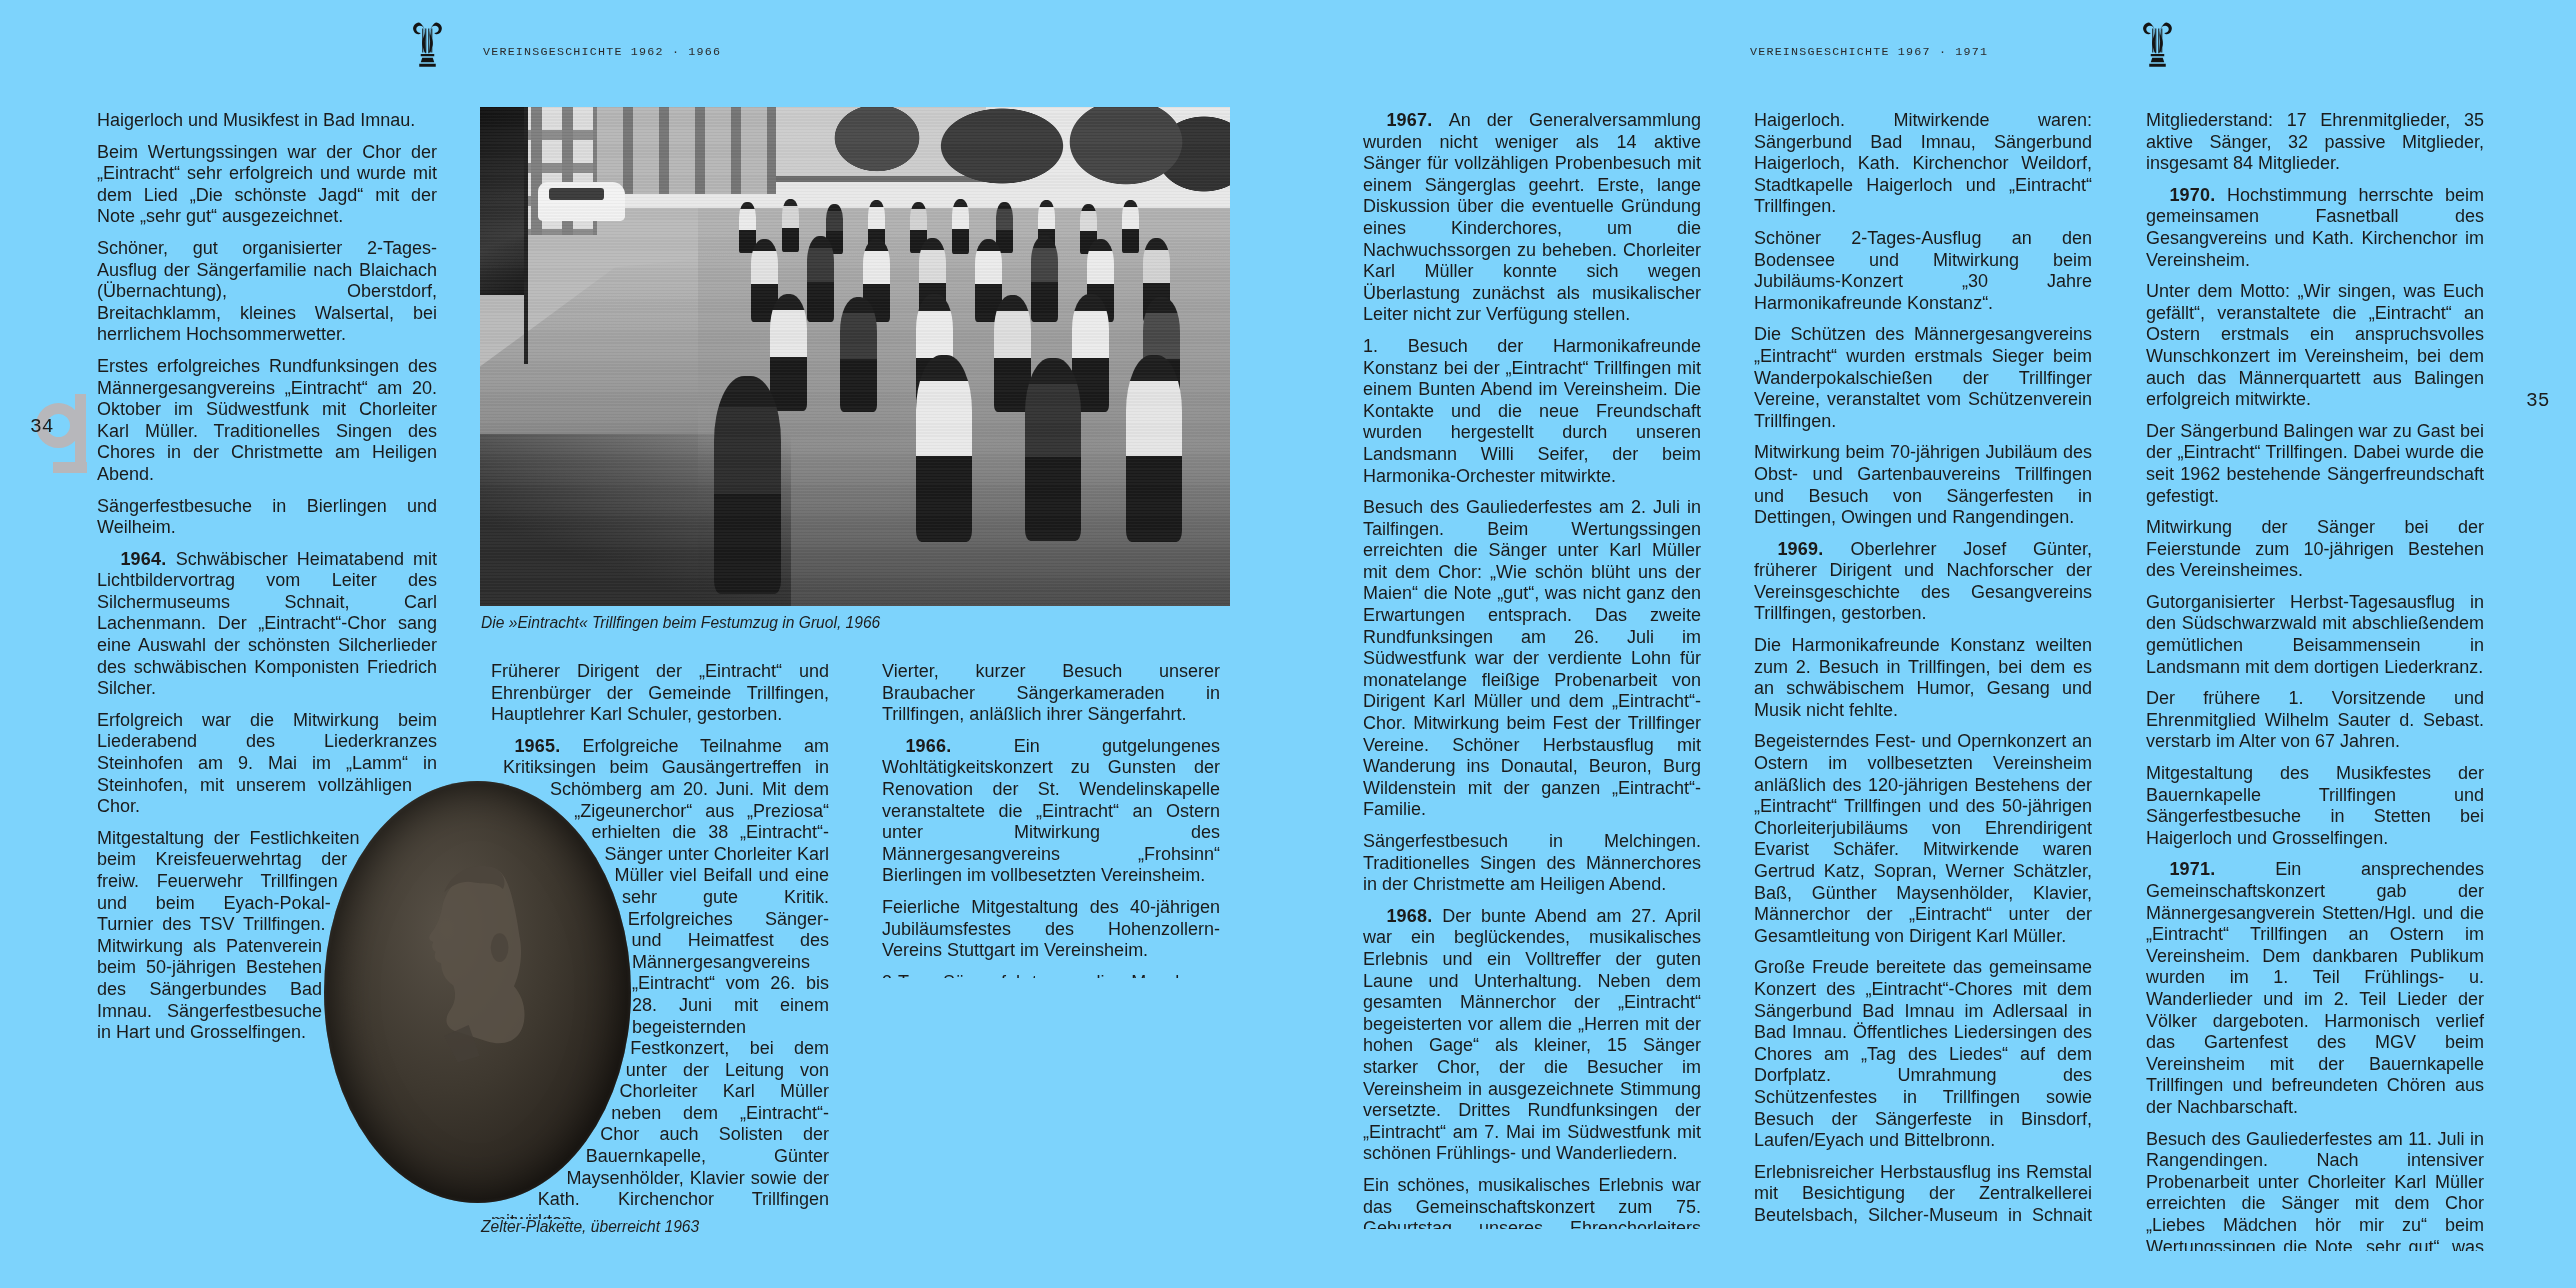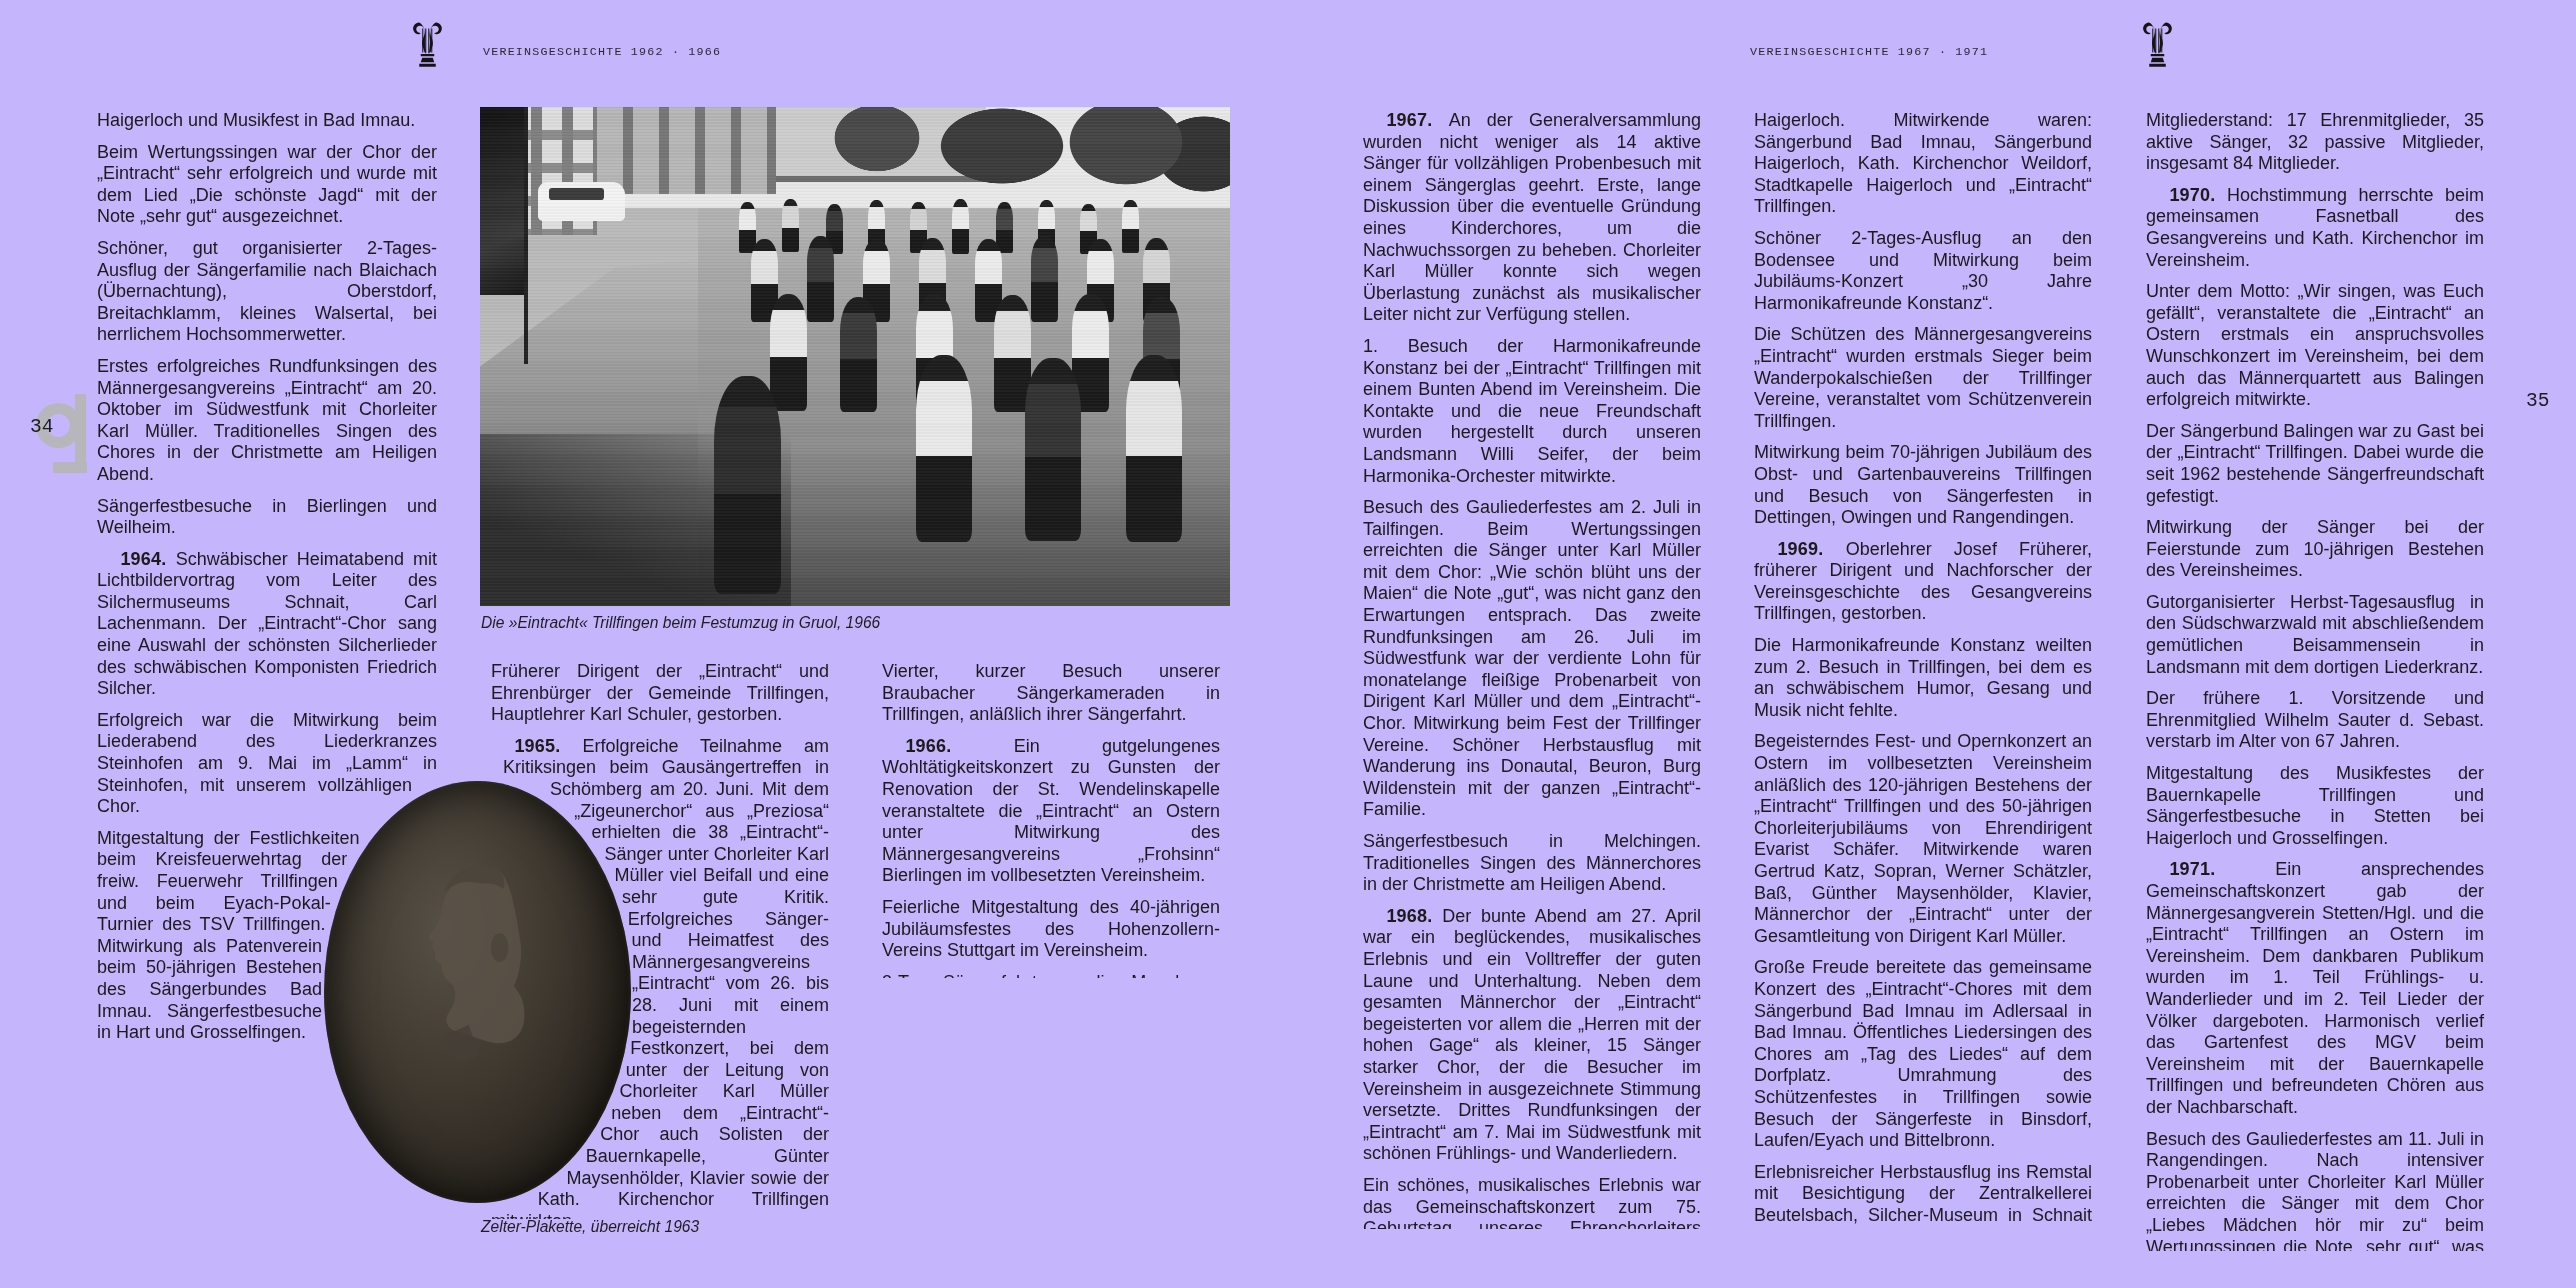--- a/index.html
+++ b/index.html
@@ -1,17 +1,17 @@
 <!DOCTYPE html>
 <html lang="de" style="font-size:12.5px"><head>
 <meta charset="utf-8">
 <style>
   html,body{margin:0;padding:0;}
   body{width:2576px;height:1288px;background:#f4f4f2;font-family:"Liberation Sans",sans-serif;}
-  #spread{position:relative;width:2576px;height:1288px;background:#c4b5fd;overflow:hidden;}
+  #spread{position:relative;width:2576px;height:1288px;background:#7dd3fc;overflow:hidden;}
 
   
   .pg-header{position:absolute;top:45px;font-family:"Liberation Mono",monospace;font-size:11.7px;
              letter-spacing:1.2px;color:#2b2b2b;white-space:nowrap;}
   #hdr-l{left:483px;} #hdr-r{left:1750px;}
   .lyre{position:absolute;width:33px;height:50px;}
   #lyre-l{left:411px;top:19.5px;} #lyre-r{left:2141px;top:19.5px;}
 
   
   .pgnum{position:absolute;font-family:"Liberation Mono",monospace;font-size:19.5px;color:#1d1d1d;z-index:5;}
@@ -207,21 +207,21 @@
     <p><span>Sängerfestbesuch in Melchingen. Traditionelles Singen des Männerchores in der Christmette am Heiligen Abend.</span></p>
     <p class="ind"><b class="yr">1968. </b><span>Der bunte Abend am 27. April war ein beglückendes, musikalisches Erlebnis und ein Volltreffer der guten Laune und Unterhaltung. Neben dem gesamten Männerchor der „Eintracht“ begeisterten vor allem die „Herren mit der hohen Gage“ als kleiner, 15 Sänger starker Chor, der die Besucher im Vereinsheim in ausgezeichnete Stimmung versetzte. Drittes Rundfunksingen der „Eintracht“ am 7. Mai im Südwestfunk mit schönen Frühlings- und Wanderliedern.</span></p>
     <p><span>Ein schönes, musikalisches Erlebnis war das Gemeinschaftskonzert zum 75. Geburtstag unseres Ehrenchorleiters Evarist Schäfer in</span></p>
   </div>
 
   <div class="col" id="r-col2">
     <p><span>Haigerloch. Mitwirkende waren: Sängerbund Bad Imnau, Sängerbund Haigerloch, Kath. Kirchenchor Weildorf, Stadtkapelle Haigerloch und „Eintracht“ Trillfingen.</span></p>
     <p><span>Schöner 2-Tages-Ausflug an den Bodensee und Mitwirkung beim Jubiläums-Konzert „30 Jahre Harmonikafreunde Konstanz“.</span></p>
     <p><span>Die Schützen des Männergesangvereins „Eintracht“ wurden erstmals Sieger beim Wanderpokalschießen der Trillfinger Vereine, veranstaltet vom Schützenverein Trillfingen.</span></p>
     <p><span>Mitwirkung beim 70-jährigen Jubiläum des Obst- und Gartenbauvereins Trillfingen und Besuch von Sängerfesten in Dettingen, Owingen und Rangendingen.</span></p>
-    <p class="ind"><b class="yr">1969. </b><span>Oberlehrer Josef Früherer, früherer Dirigent und Nachforscher der Vereinsgeschichte des Gesangvereins Trillfingen, gestorben.</span></p>
+    <p class="ind"><b class="yr">1969. </b><span>Oberlehrer Josef Günter, früherer Dirigent und Nachforscher der Vereinsgeschichte des Gesangvereins Trillfingen, gestorben.</span></p>
     <p><span>Die Harmonikafreunde Konstanz weilten zum 2. Besuch in Trillfingen, bei dem es an schwäbischem Humor, Gesang und Musik nicht fehlte.</span></p>
     <p><span>Begeisterndes Fest- und Opernkonzert an Ostern im vollbesetzten Vereinsheim anläßlich des 120-jährigen Bestehens der „Eintracht“ Trillfingen und des 50-jährigen Chorleiterjubiläums von Ehrendirigent Evarist Schäfer. Mitwirkende waren Gertrud Katz, Sopran, Werner Schätzler, Baß, Günther Maysenhölder, Klavier, Männerchor der „Eintracht“ unter der Gesamtleitung von Dirigent Karl Müller.</span></p>
     <p><span>Große Freude bereitete das gemeinsame Konzert des „Eintracht“-Chores mit dem Sängerbund Bad Imnau im Adlersaal in Bad Imnau. Öffentliches Liedersingen des Chores am „Tag des Liedes“ auf dem Dorfplatz. Umrahmung des Schützenfestes in Trillfingen sowie Besuch der Sängerfeste in Binsdorf, Laufen/Eyach und Bittelbronn.</span></p>
     <p><span>Erlebnisreicher Herbstausflug ins Remstal mit Besichtigung der Zentralkellerei Beutelsbach, Silcher-Museum in Schnait und Festbesuch in Riederich.</span></p>
   </div>
 
   <div class="col" id="r-col3">
     <p><span>Mitgliederstand: 17 Ehrenmitglieder, 35 aktive Sänger, 32 passive Mitglieder, insgesamt 84 Mitglieder.</span></p>
     <p class="ind"><b class="yr">1970. </b><span>Hochstimmung herrschte beim gemeinsamen Fasnetball des Gesangvereins und Kath. Kirchenchor im Vereinsheim.</span></p>
     <p><span>Unter dem Motto: „Wir singen, was Euch gefällt“, veranstaltete die „Eintracht“ an Ostern erstmals ein anspruchsvolles Wunschkonzert im Vereinsheim, bei dem auch das Männerquartett aus Balingen erfolgreich mitwirkte.</span></p>

